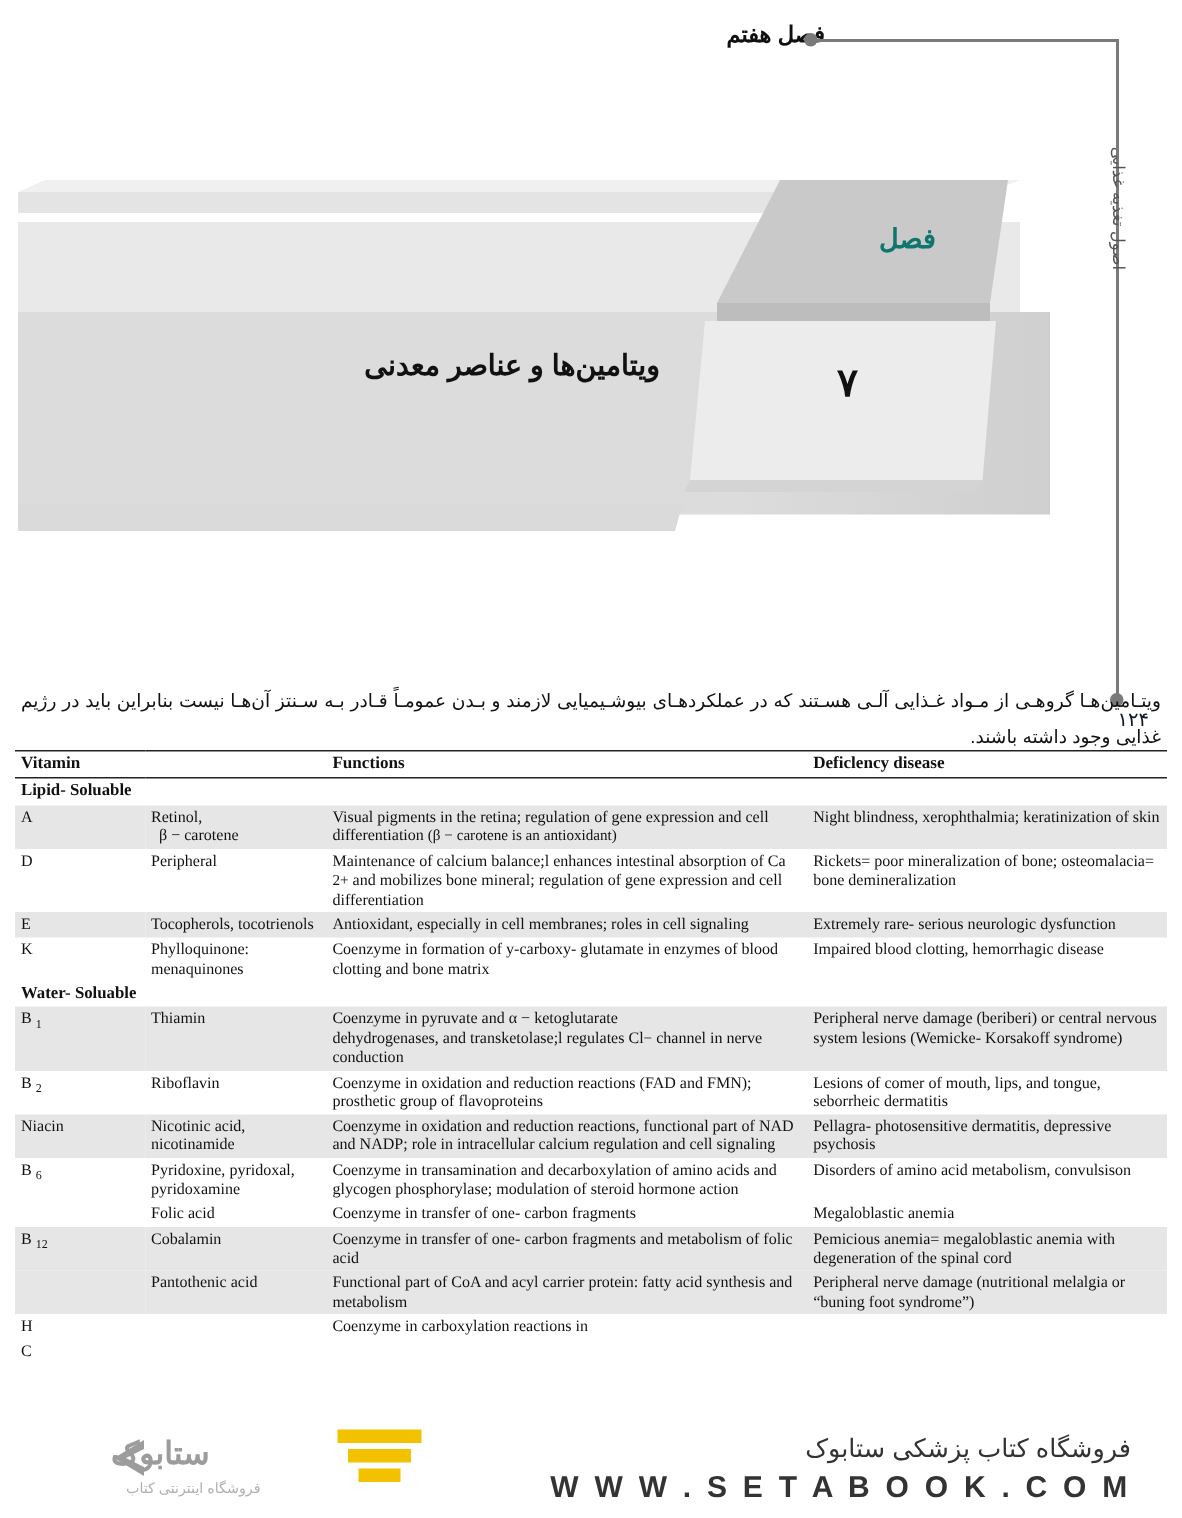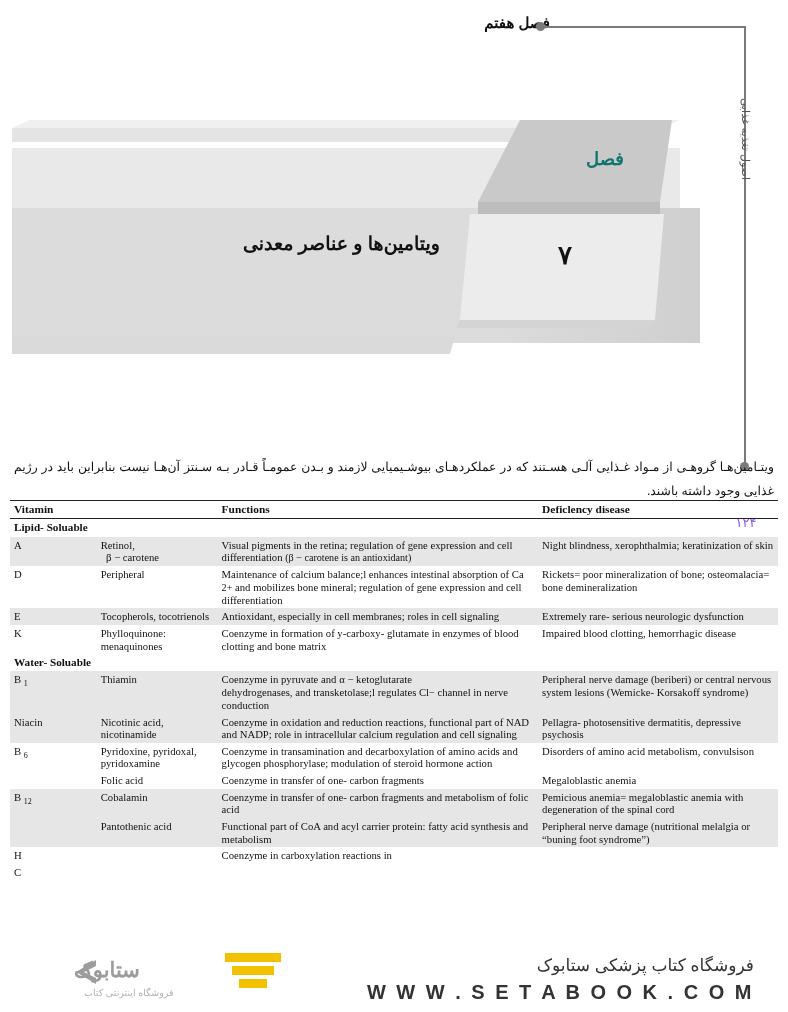--- a/index.html
+++ b/index.html
@@ -25,22 +25,22 @@
   .rail-dot2{
     position:absolute;top:462px;left:740px;width:9px;height:9px;border-radius:50%;
     background:#7a7a7a;
   }
   .side-label{
     position:absolute;top:50px;left:752px;width:130px;
     transform:rotate(90deg);transform-origin:top left;
     font-size:11px;color:#555;letter-spacing:2px;direction:rtl;white-space:nowrap;
   }
   .page-num{
-    position:absolute;top:472px;left:726px;width:40px;text-align:center;
-    font-size:13px;color:#8b5cf6;direction:rtl;margin-top:43px;
+    position:absolute;top:472px;left:726px;width:40px;text-align:right;
+    font-size:13px;color:#0f172a;direction:rtl;
   }
 
   
   .banner-wrap{position:absolute;top:108px;left:0;width:788px;height:250px;}
   .banner-wrap svg{display:block;}
   .banner-title{
     position:absolute;top:232px;left:140px;width:300px;
     font-size:19px;font-weight:bold;color:#111;direction:rtl;
   }
   .banner-fasl{
@@ -201,20 +201,26 @@
     </tr>
 
     <tr class="section-row">
       <td colspan="4">Water- Soluable</td>
     </tr>
     <tr class="rowshade">
       <td class="vitname">B <span class="sub">1</span></td>
       <td>Thiamin</td>
       <td>Coenzyme in pyruvate and <span>α − ketoglutarate</span><br>dehydrogenases, and transketolase;l regulates Cl<span class="smaller">−</span> channel in nerve conduction</td>
       <td>Peripheral nerve damage (beriberi) or central nervous system lesions (Wemicke- Korsakoff syndrome)</td>
+    </tr>
+    <tr>
+      <td class="vitname">B <span class="sub">2</span></td>
+      <td>Riboflavin</td>
+      <td>Coenzyme in oxidation and reduction reactions (FAD and FMN); prosthetic group of flavoproteins</td>
+      <td>Lesions of comer of mouth, lips, and tongue, seborrheic dermatitis</td>
     </tr>
     <tr class="rowshade">
       <td class="vitname">Niacin</td>
       <td>Nicotinic acid, nicotinamide</td>
       <td>Coenzyme in oxidation and reduction reactions, functional part of NAD and NADP; role in intracellular calcium regulation and cell signaling</td>
       <td>Pellagra- photosensitive dermatitis, depressive psychosis</td>
     </tr>
     <tr>
       <td class="vitname">B <span class="sub">6</span></td>
       <td>Pyridoxine, pyridoxal, pyridoxamine</td>

